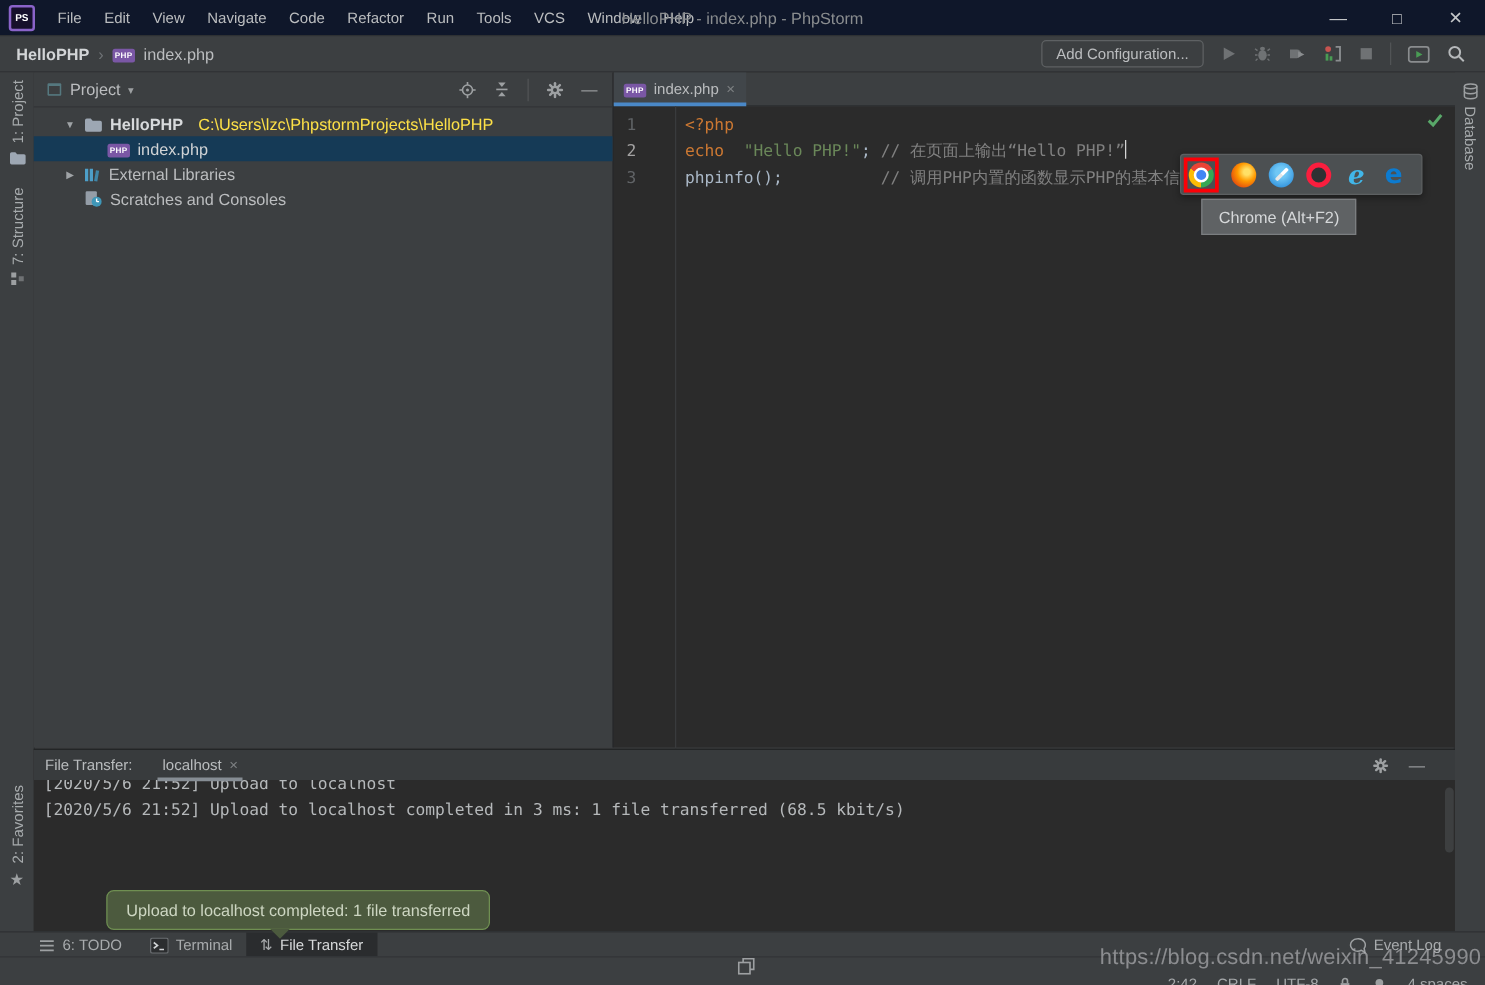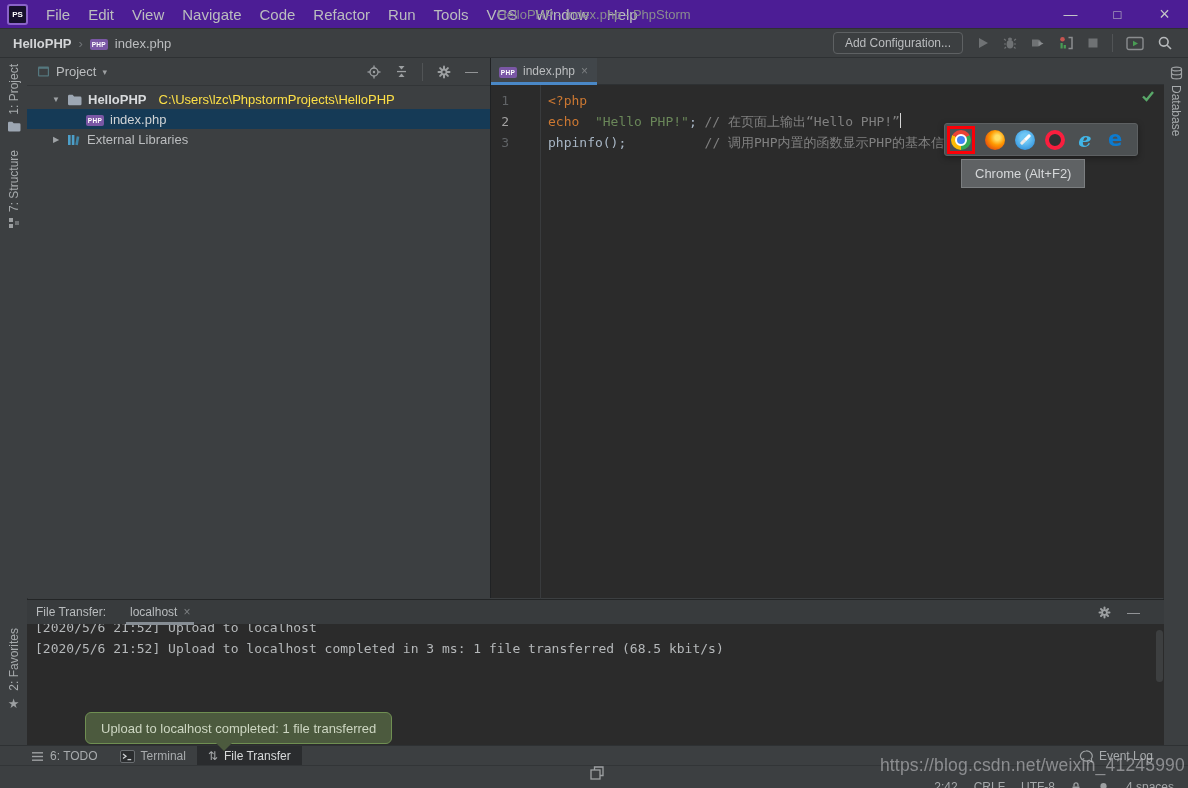--- a/index.html
+++ b/index.html
@@ -3,25 +3,25 @@
 <meta charset="utf-8">
 <style>
   html,body{margin:0;padding:0;}
   body{width:1188px;height:788px;position:relative;overflow:hidden;
        background:#3c3f41;font-family:"Liberation Sans",sans-serif;color:#bbbdbf;
        -webkit-font-smoothing:antialiased;}
   svg{display:block;}
 
   
   .titlebar{position:absolute;left:0;top:0;right:0;height:28px;display:flex;align-items:center;
-            background:#4c1d95;border-bottom:1px solid #2e3133;}
+            background:#0f172a;border-bottom:1px solid #2e3133;}
   .ps-logo{width:17px;height:17px;margin:0 9px 0 7px;background:#16102c;border:2px solid #8a63c9;
            border-radius:3px;color:#fff;font-size:8px;font-weight:bold;display:flex;
            align-items:center;justify-content:center;flex:0 0 auto;}
-  .menu-item{padding:0 9px;font-size:15px;color:#bbbdbf;cursor:default;}
+  .menu-item{padding:0 9px;font-size:12px;color:#bbbdbf;cursor:default;}
   .win-title{position:absolute;left:50%;transform:translateX(-50%);color:#8a8d8f;font-size:13px;white-space:nowrap;}
   .win-controls{margin-left:auto;display:flex;height:100%;}
   .win-btn{width:47px;height:100%;display:flex;align-items:center;justify-content:center;
            color:#c3c5c7;font-size:14px;}
   .win-btn.max{font-size:13px;}
   .win-btn.close{font-size:18px;}
 
   
   .toolbar{position:absolute;left:0;top:29px;right:0;height:28px;display:flex;align-items:center;
            background:#3c3f41;border-bottom:1px solid #2e3133;}
@@ -338,20 +338,31 @@
       <span class="tree-arrow">▶</span>
       <span>
           <svg width="14" height="13">
             <rect x="1" y="2" width="2.6" height="10" fill="#4d9fc9"></rect>
             <rect x="4.8" y="2" width="2.6" height="10" fill="#4d9fc9"></rect>
             <rect x="9" y="3.4" width="2.6" height="8.6" fill="#3f86a8" transform="rotate(10 10.3 7.7)"></rect>
           </svg>
         </span>
       <span>External Libraries</span>
     </div>
+    <div class="tree-row" style="padding-left:40px;">
+      <span>
+          <svg width="15" height="14">
+            <rect x="1.5" y="1" width="9" height="11" rx="1" fill="#9da7b3" opacity="0.9"></rect>
+            <circle cx="10.3" cy="9.3" r="4" fill="#3f97b8"></circle>
+            <line x1="10.3" y1="9.3" x2="10.3" y2="6.8" stroke="#fff" stroke-width="1.1"></line>
+            <line x1="10.3" y1="9.3" x2="12.2" y2="9.3" stroke="#fff" stroke-width="1.1"></line>
+          </svg>
+        </span>
+      <span>Scratches and Consoles</span>
+    </div>
   </div>
 </div>
 
 <div class="editor">
   <div class="tabbar">
     <div class="tab">
       <span class="php-badge">PHP</span>
       <span>index.php</span>
       <span class="tab-close">×</span>
     </div>

